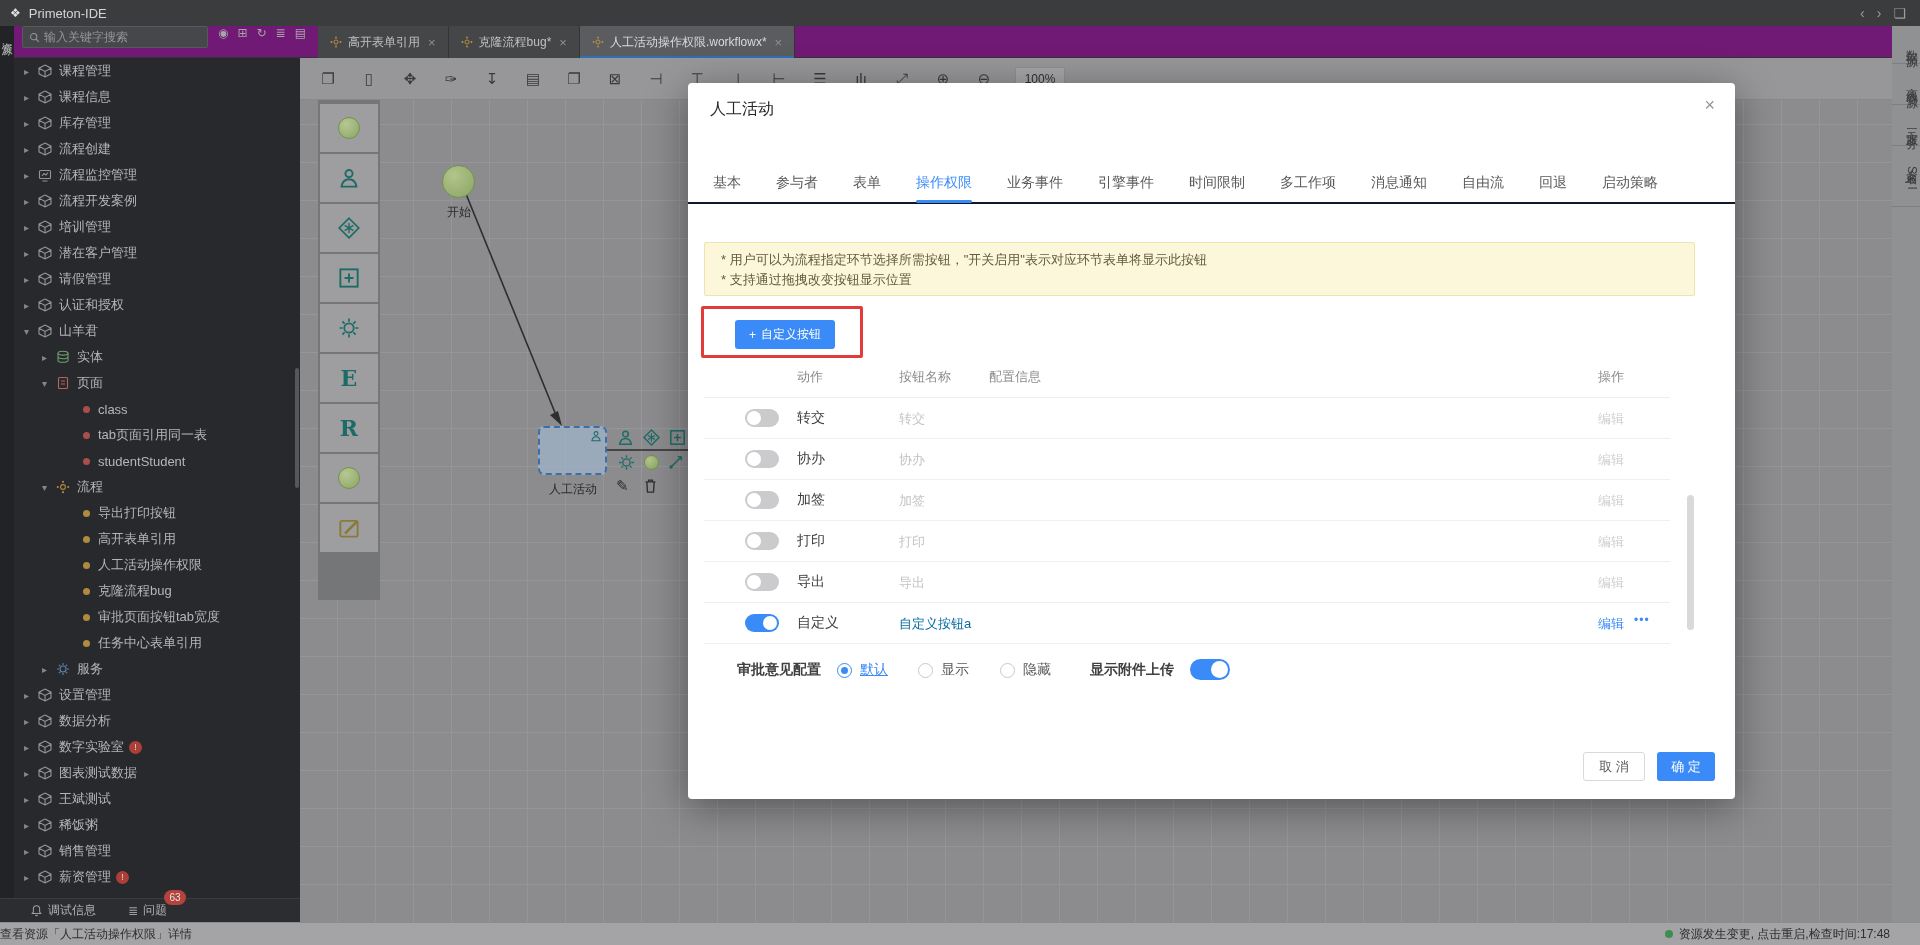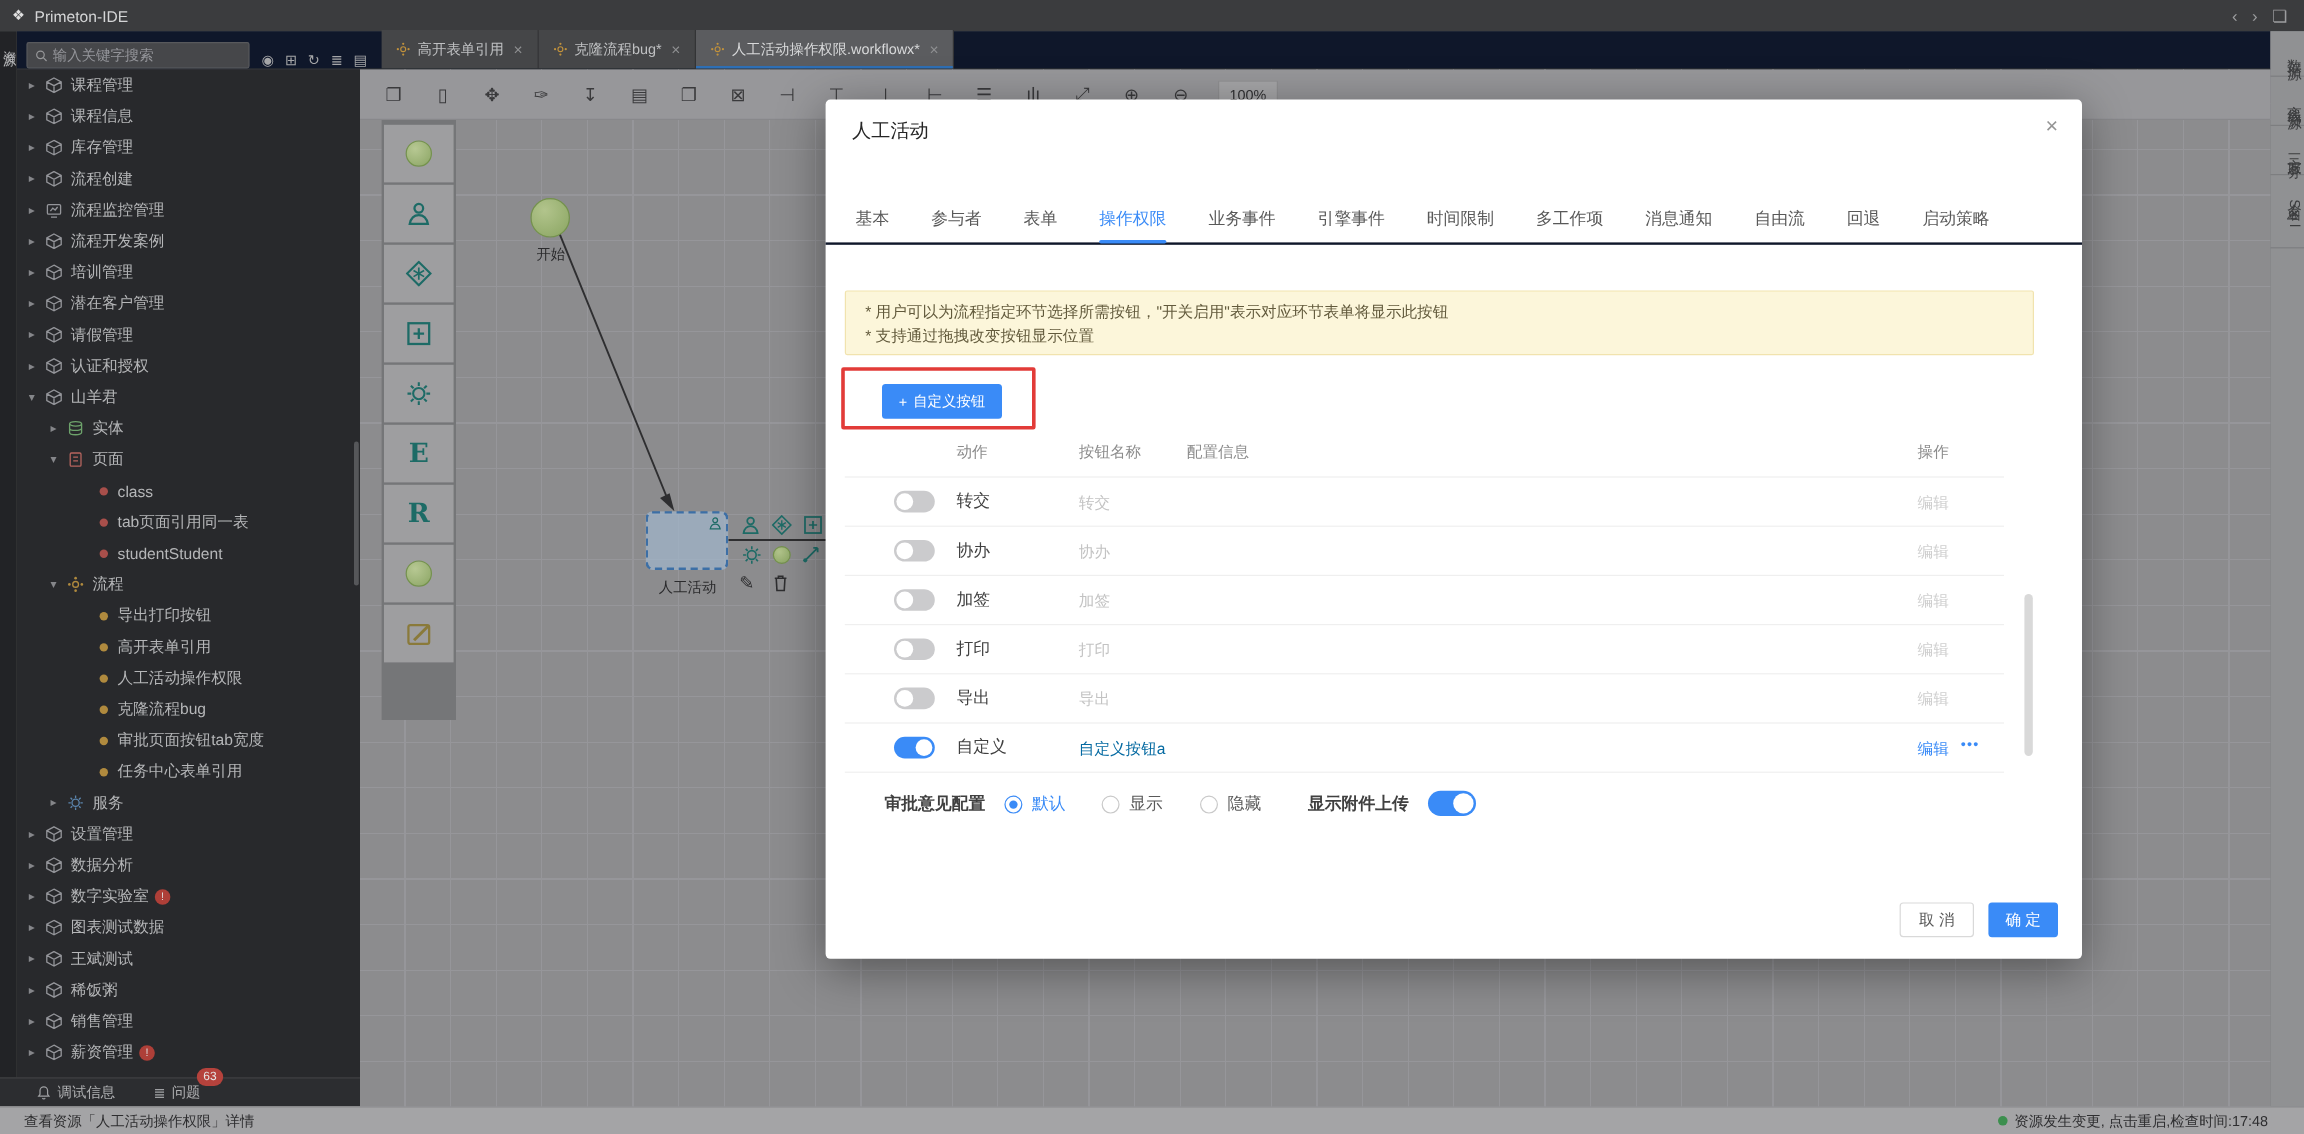--- a/index.html
+++ b/index.html
@@ -9,22 +9,22 @@
 
   
   .titlebar { position:absolute; left:0; top:0; width:1920px; height:26px; background:#3b3c3e;
     display:flex; align-items:center; color:#d4d5d6; font-size:13px; }
   .logo { margin:0 8px 0 10px; color:#e0e0e0; font-size:12px; }
   .tb-right { position:absolute; right:14px; top:0; height:26px; display:flex; align-items:center; gap:12px;
     color:#9c9d9f; font-size:14px; }
   .tb-right span { cursor:pointer; }
 
   
-  .toprow { position:absolute; left:14px; top:26px; width:1878px; height:32px; background:#0f172a;
-    display:flex; align-items:flex-end; border-bottom:1px solid #333436; }
+  .toprow { position:absolute; left:14px; top:26px; width:1878px; height:32px; background:#701a75;
+    display:flex; align-items:flex-start; border-bottom:1px solid #333436; }
   .searchbox { position:relative; width:186px; height:22px; margin-left:8px; background:#46474a;
     border:1px solid #58595c; border-radius:2px; display:flex; align-items:center; }
   .searchbox svg { width:11px; height:11px; margin:0 4px 0 6px; stroke:#97989a; fill:none; }
   .searchbox input { flex:1; background:transparent; border:none; outline:none; color:#c7c8ca;
     font-size:12px; font-family:inherit; }
   .searchbox input::placeholder { color:#94959a; }
   .srch-icons { display:flex; gap:9px; margin:0 10px 0 10px; color:#a5a6a8; font-size:12px; }
   .srch-icons span { cursor:pointer; }
   .doctabs { display:flex; height:32px; margin-left:2px; }
   .doctab { display:flex; align-items:center; gap:6px; padding:0 12px; font-size:12px; color:#bfc0c2;
@@ -58,21 +58,21 @@
     display:flex; align-items:center; color:#b0b1b3; font-size:12px; border-top:1px solid #3a3b3d; }
   .debugrow .ditem { display:flex; align-items:center; gap:5px; cursor:pointer; position:relative; }
   .debugrow .ditem svg { width:13px; height:13px; color:#9fa0a3; }
   .d1 { margin-left:30px;text-align:center; } .d2 { margin-left:32px; }
   .pbadge { position:absolute; left:36px; top:-12px; min-width:22px; height:15px; border-radius:8px;
     background:#b5423c; color:#e6e6e6; font-size:10px; display:flex; align-items:center; justify-content:center; }
 
   
   .statusbar { position:absolute; left:0; top:922px; width:1920px; height:23px; background:#a4a4a6;
     border-top:1px solid #8d8d8f; display:flex; align-items:center; font-size:12px; color:#2e2e30; }
-  .statusbar .sleft { margin-left:20px; }
+  .statusbar .sleft { }
   .statusbar .sright { position:absolute; right:30px; display:flex; align-items:center; gap:6px; }
   .gdot { width:8px; height:8px; border-radius:50%; background:#3c8f4e; }
 
   
   .canvas { position:absolute; left:300px; top:58px; width:1592px; height:864px; background-color:#8c8c8e;
     background-image:repeating-linear-gradient(0deg,transparent 0 37px,#96969a 37px 38px),
                      repeating-linear-gradient(90deg,transparent 0 37px,#96969a 37px 38px); }
   .ctoolbar { position:absolute; left:0; top:0; width:1592px; height:42px; background:#97979a;
     border-bottom:1px solid #88888b; display:flex; align-items:center; }
   .ticon { width:26px; text-align:center; margin-left:15px; color:#3a3a3c; font-size:15px; cursor:pointer; }
@@ -135,21 +135,21 @@
   .m-op.link { color:#3a8bf7; cursor:pointer; }
   .m-more { position:absolute; left:930px; top:10px; font-size:12px; letter-spacing:1px; color:#3a8bf7; cursor:pointer; }
   .m-scroll { position:absolute; left:999px; top:412px; width:7px; height:135px; background:#d9d9d9; border-radius:4px; }
   .m-opinion { position:absolute; left:0; top:572px; width:1007px; height:30px; }
   .m-oplabel { position:absolute; left:49px; top:6px; font-weight:600; color:#404040; }
   .radio-wrap { position:absolute; top:6px; display:flex; align-items:center; gap:8px; cursor:pointer; }
   .radio { width:15px; height:15px; border-radius:50%; border:1px solid #c9c9c9; background:#fff; position:relative; }
   .radio.sel { border-color:#3a8bf7; }
   .radio.sel::after { content:""; position:absolute; left:3px; top:3px; width:7px; height:7px; border-radius:50%; background:#3a8bf7; }
   .radio-wrap .rlabel { color:#595959; }
-  .radio-wrap.sel .rlabel { color:#3a8bf7; }
+  .radio-wrap.sel .rlabel { color:#3a8bf7;text-decoration:underline; }
   .m-attlabel { position:absolute; left:402px; top:6px; font-weight:600; color:#404040; }
   .bigtoggle { position:absolute; left:502px; top:4px; width:40px; height:21px; border-radius:11px; background:#3a8bf7; cursor:pointer; }
   .bigtoggle .knob { position:absolute; right:2px; top:2px; width:17px; height:17px; border-radius:50%; background:#fff; }
   .m-cancel { position:absolute; left:895px; top:669px; width:62px; height:29px; background:#fff; border:1px solid #d9d9d9;
     border-radius:3px; color:#595959; font-size:13px; cursor:pointer; font-family:inherit; }
   .m-ok { position:absolute; left:969px; top:669px; width:58px; height:29px; background:#3a8bf7; border:none;
     border-radius:3px; color:#fff; font-size:13px; cursor:pointer; font-family:inherit; }
 </style>
 </head>
 <body>

